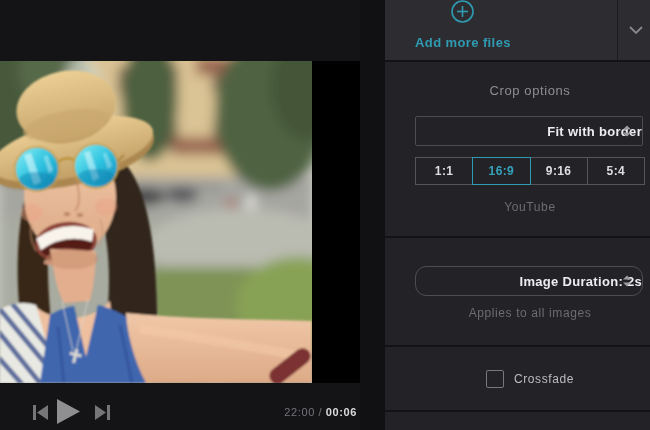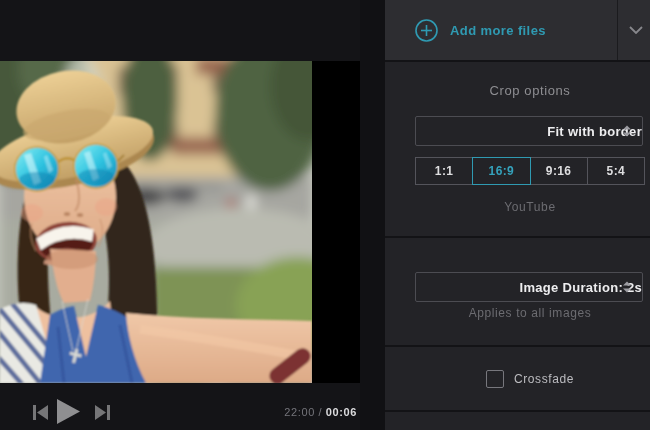--- a/index.html
+++ b/index.html
@@ -22,42 +22,42 @@
   .ctrl-prev { left:32px; top:9px; }
   .ctrl-play { left:57px; top:4px; }
   .ctrl-next { left:94px; top:9px; }
   .time { position:absolute; right:3px; top:11px; font-size:11px; letter-spacing:.6px; color:#74747a; white-space:nowrap; }
   .time .total { color:#dcdcde; font-weight:bold;margin-top:22px; }
 
   
   .panel { position:absolute; left:385px; top:0; width:265px; height:430px; }
   .topbar { position:absolute; left:0; top:0; width:265px; height:60px; background:#2d2d31; }
   .add-files { position:absolute; left:30px; top:0; height:60px; display:flex; align-items:center; gap:12px;
-               background:none; border:none; padding:0; cursor:pointer; }
+               background:none; border:none; padding:0; cursor:pointer;flex-direction:column; }
   .add-files .lbl { color:#2f9ab2; font-size:13px; font-weight:bold; letter-spacing:.4px; }
   .topbar-divider { position:absolute; left:232px; top:0; width:1px; height:60px; background:#1b1b1e; }
   .collapse-btn { position:absolute; left:236px; top:0; width:29px; height:60px; background:none; border:none;
                   display:flex; align-items:center; justify-content:center; cursor:pointer; }
 
   .section { position:absolute; left:0; width:265px; background:#232327; }
   .sec-crop      { top:62px;  height:174px; }
   .sec-duration  { top:238px; height:107px; }
   .sec-crossfade { top:347px; height:63px; }
   .sec-extra     { top:412px; height:18px; }
 
   .sec-heading { position:absolute; left:30px; top:21px; width:230px; text-align:center;
                  color:#8e8e92; font-size:13px; letter-spacing:.6px; }
   .muted-note  { position:absolute; left:30px; width:230px; text-align:center;
                  color:#6c6c71; font-size:12px; letter-spacing:.6px; }
 
   .select-box { position:absolute; left:30px; width:228px; height:30px; border:1px solid #4c4c52;
                 border-radius:2px; background:transparent; color:#ededef; font-size:13px; font-weight:bold;
                 letter-spacing:.3px; display:flex; align-items:center; padding:0 0 0 14px; cursor:pointer; text-align:left;justify-content:flex-end; }
   .crop-select { top:54px; }
-  .dur-select  { top:34px; }
+  .dur-select  { top:28px;border-radius:11px; }
   .stepper { position:absolute; right:11px; top:50%; transform:translateY(-50%);
              display:flex; flex-direction:column; gap:3px; }
   .stepper .up   { width:0;height:0;border-left:4px solid transparent;border-right:4px solid transparent;border-bottom:4px solid #9c9ca2; }
   .stepper .down { width:0;height:0;border-left:4px solid transparent;border-right:4px solid transparent;border-top:4px solid #9c9ca2; }
 
   .ratio-row { position:absolute; left:30px; top:95px; width:230px; height:28px; display:flex; }
   .ratio-btn { flex:1; margin-left:-1px; border:1px solid #54545b; background:transparent; color:#dedee0;
                font-size:12px; font-weight:bold; letter-spacing:.4px; display:flex; align-items:center;
                justify-content:center; cursor:pointer; position:relative; font-family:inherit; }
   .ratio-btn:first-child { margin-left:0; }

